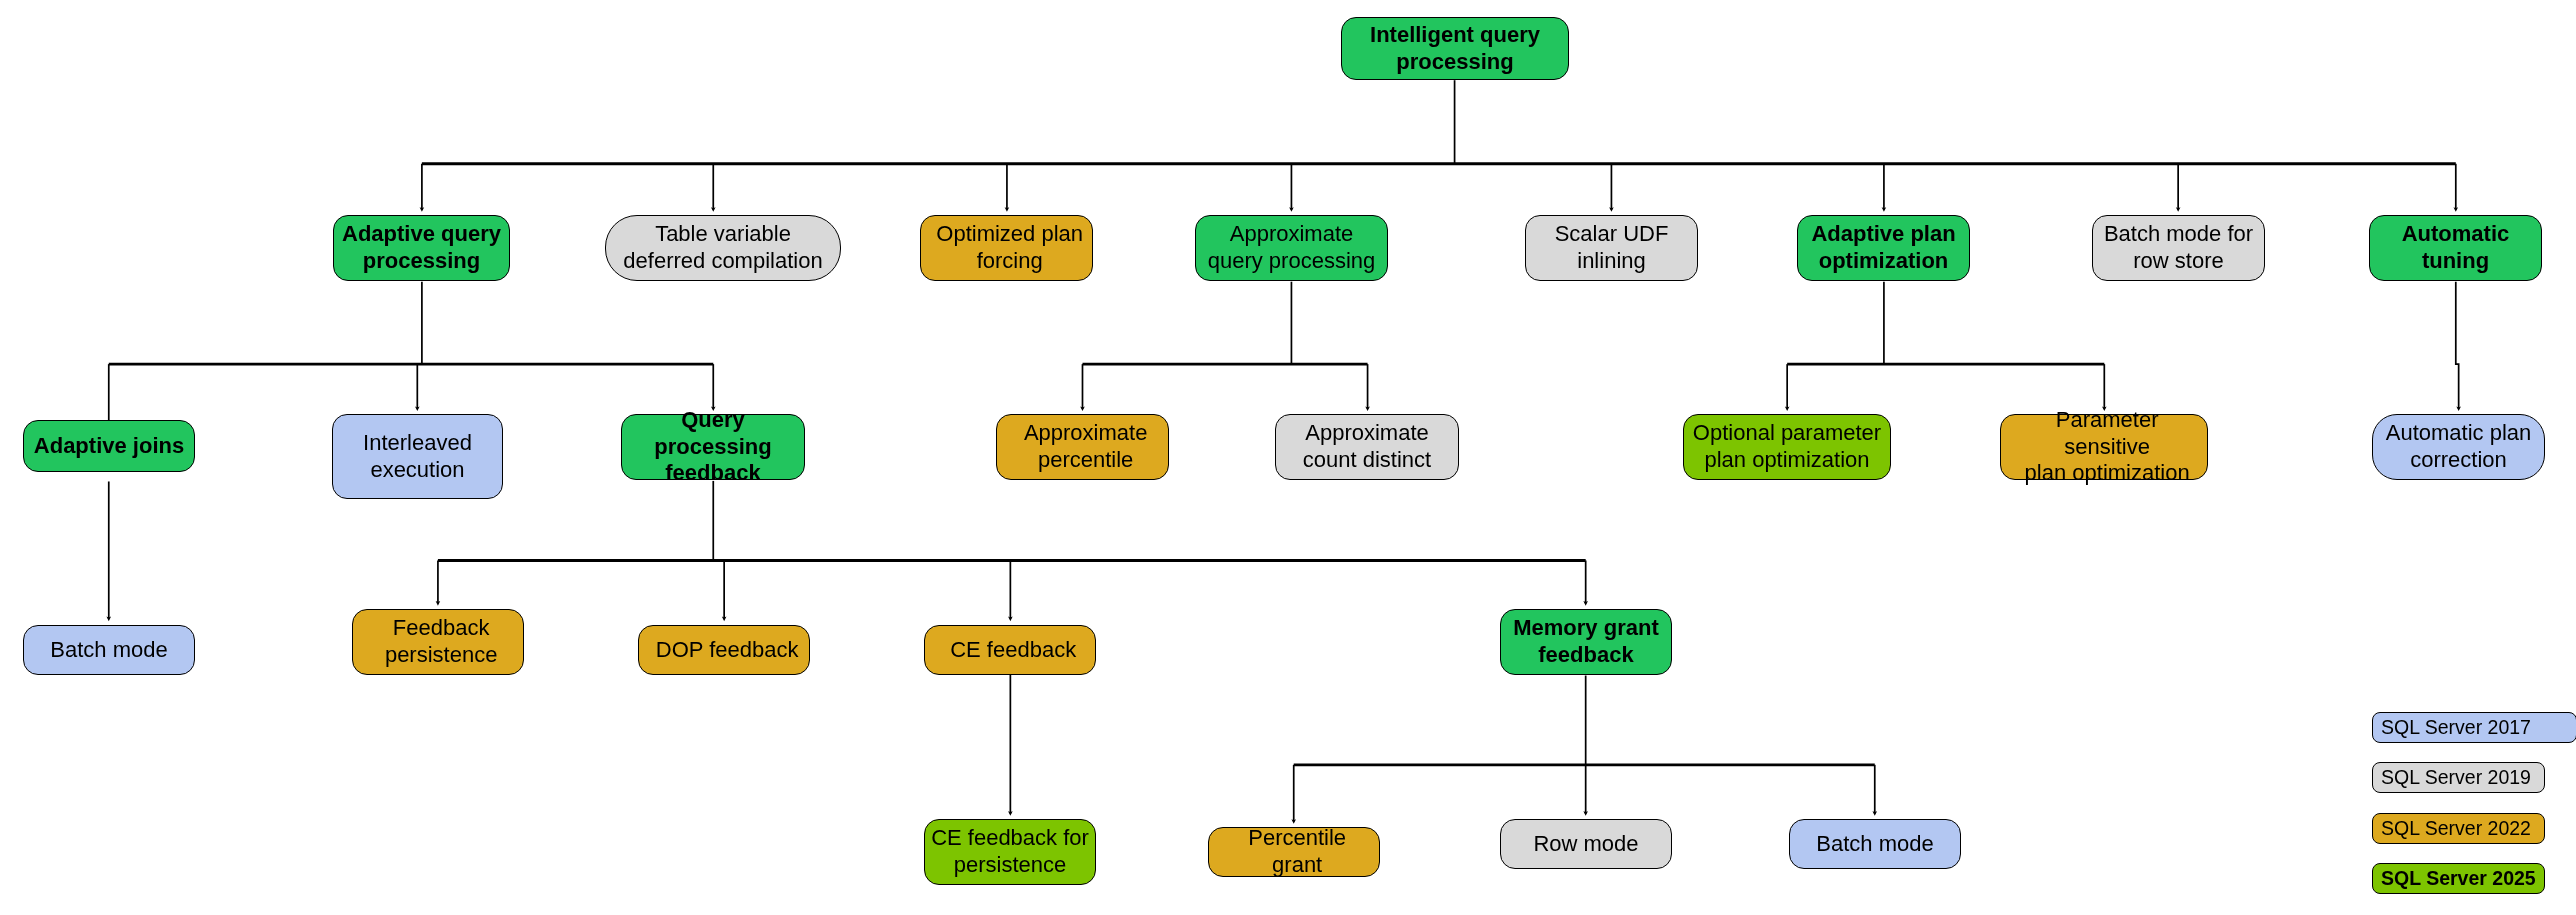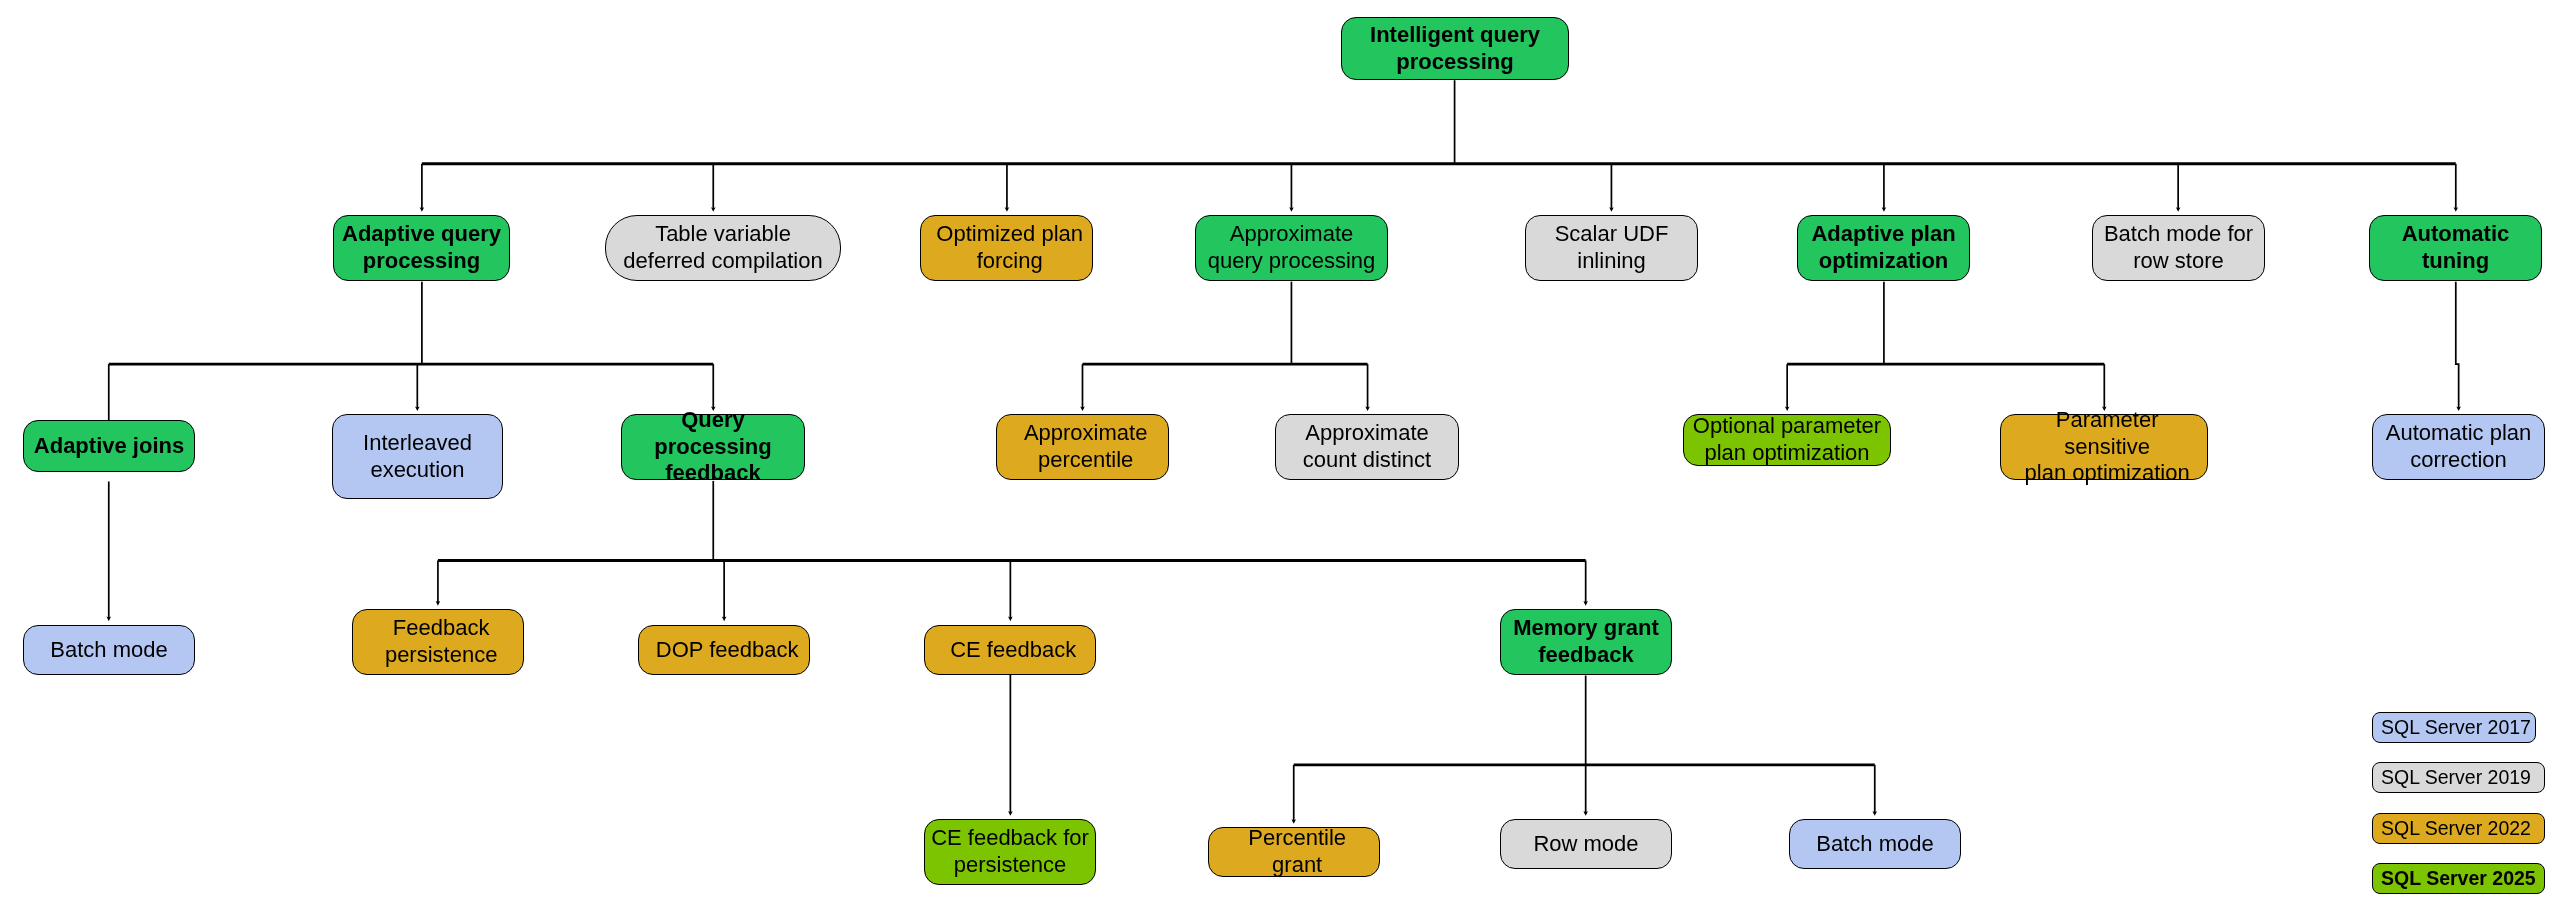--- a/index.html
+++ b/index.html
@@ -138,41 +138,41 @@
 tuning</div>
       <div class="node fill-white bold" style="left: 23px; top: 420px; width: 172px; height: 52px;">Adaptive joins</div>
       <div class="node fill-blue" style="left: 332px; top: 414px; width: 171px; height: 85px;">Interleaved
 execution</div>
       <div class="node fill-white bold" style="left: 621px; top: 414px; width: 184px; height: 66px;">Query processing
 feedback</div>
       <div class="node fill-gold" style="left: 996px; top: 414px; width: 173px; height: 66px;">Approximate
 percentile</div>
       <div class="node fill-gray" style="left: 1275px; top: 414px; width: 184px; height: 66px;">Approximate
 count distinct</div>
-      <div class="node fill-green" style="left: 1683px; top: 414px; width: 208px; height: 52px;">Optional parameter
+      <div class="node fill-green" style="left: 1683px; top: 414px; width: 208px; height: 66px;">Optional parameter
 plan optimization</div>
       <div class="node fill-gold" style="left: 2000px; top: 414px; width: 208px; height: 66px;">Parameter sensitive
 plan optimization</div>
-      <div class="node fill-blue" style="left: 2372px; top: 414px; width: 173px; height: 66px;">Automatic plan
+      <div class="node fill-blue" style="left: 2372px; top: 414px; width: 173px; height: 66px; border-radius: 25px;">Automatic plan
 correction</div>
       <div class="node fill-blue" style="left: 23px; top: 625px; width: 172px; height: 50px;">Batch mode</div>
       <div class="node fill-gold" style="left: 352px; top: 609px; width: 172px; height: 66px;">Feedback
 persistence</div>
       <div class="node fill-gold" style="left: 638px; top: 625px; width: 172px; height: 50px;">DOP feedback</div>
       <div class="node fill-gold" style="left: 924px; top: 625px; width: 172px; height: 50px;">CE feedback</div>
       <div class="node fill-white bold" style="left: 1500px; top: 609px; width: 172px; height: 66px;">Memory grant
 feedback</div>
       <div class="node fill-green" style="left: 924px; top: 819px; width: 172px; height: 66px;">CE feedback for
 persistence</div>
       <div class="node fill-gold" style="left: 1208px; top: 827px; width: 172px; height: 50px;">Percentile grant</div>
       <div class="node fill-gray" style="left: 1500px; top: 819px; width: 172px; height: 50px;">Row mode</div>
       <div class="node fill-blue" style="left: 1789px; top: 819px; width: 172px; height: 50px;">Batch mode</div>
     </div>
   <div class="legend">
     <div id="legend-layer">
-        <div class="legend-item fill-blue" style="left: 2372px; top: 712px; width: 164px; height: 31px;">SQL Server 2017</div>
+        <div class="legend-item fill-blue" style="left: 2372px; top: 712px; width: 205px; height: 31px;">SQL Server 2017</div>
         <div class="legend-item fill-gray" style="left: 2372px; top: 762px; width: 173px; height: 31px;">SQL Server 2019</div>
         <div class="legend-item fill-gold" style="left: 2372px; top: 813px; width: 173px; height: 31px;">SQL Server 2022</div>
         <div class="legend-item fill-green" style="left: 2372px; top: 863px; width: 173px; height: 31px; font-weight: bold;">SQL Server 2025</div>
       </div>
   </div>
 </div>
 
 
 </body></html>

